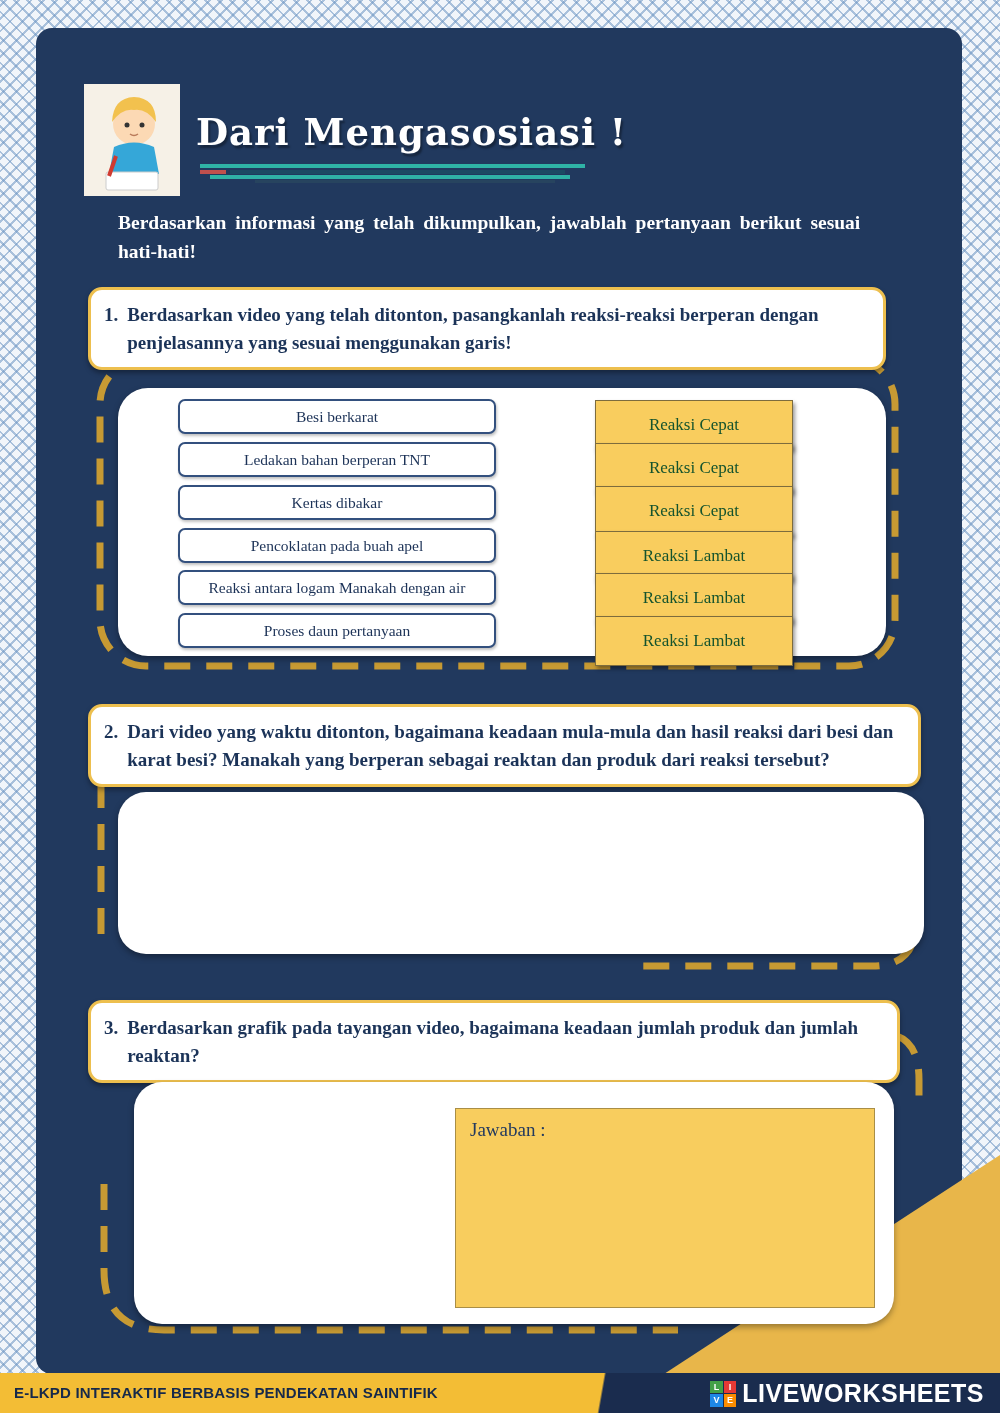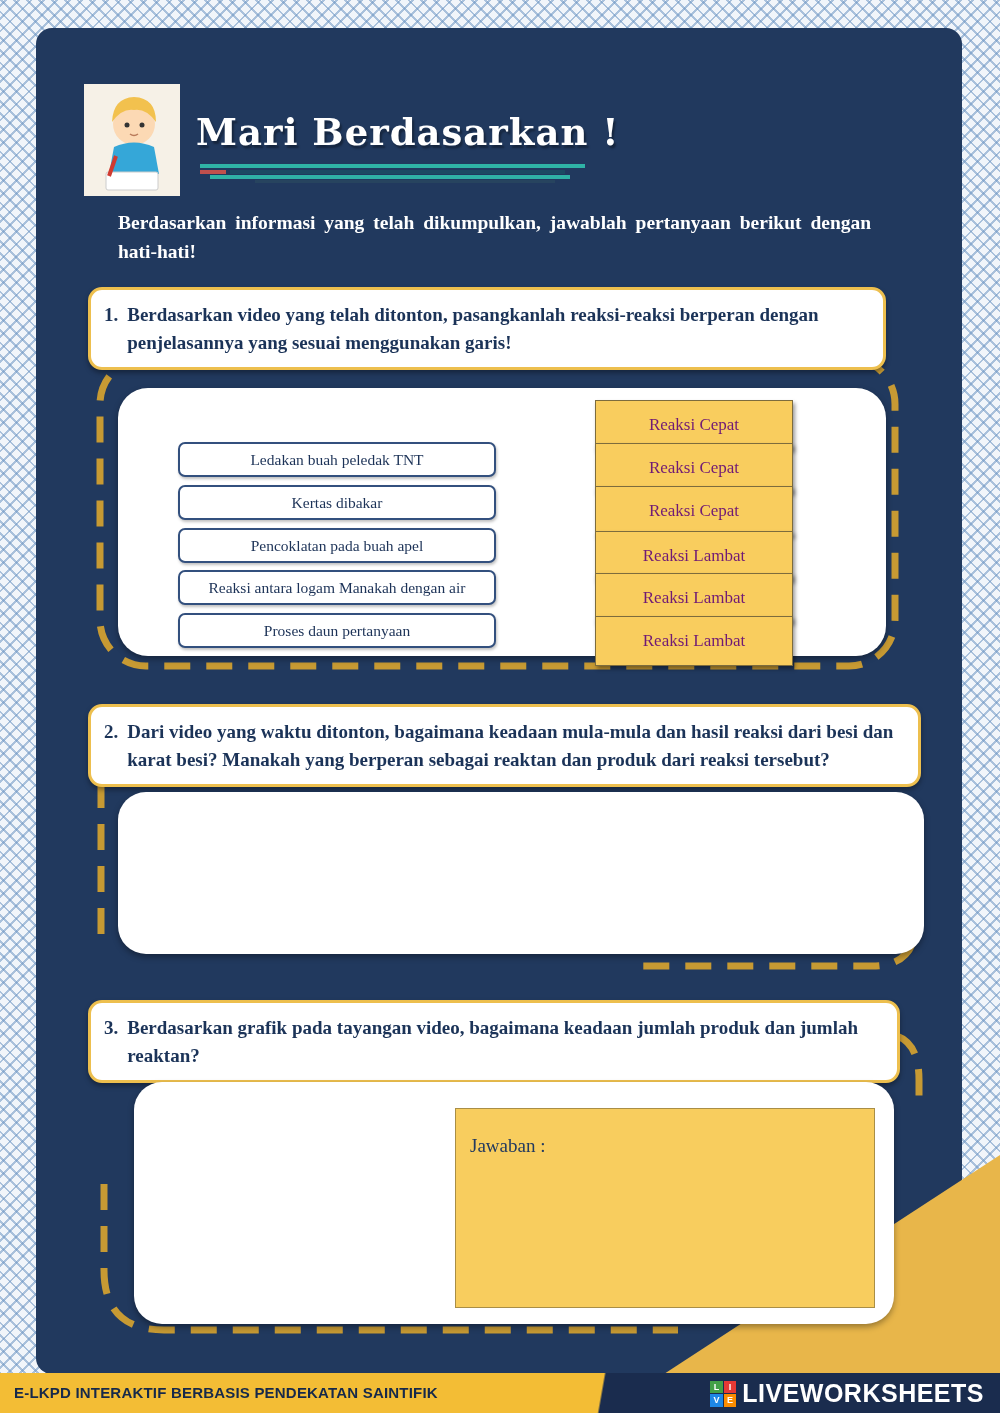--- a/index.html
+++ b/index.html
@@ -44,35 +44,35 @@
   .q3 { left:88px; top:1000px; width:812px; }
 
   .match-panel { position:absolute; left:118px; top:388px; width:768px; height:268px;
     background:#fff; border-radius:30px; box-shadow:0 3px 6px rgba(0,0,0,.35); }
   .litem { position:absolute; left:178px; width:318px; height:35px; background:#fff;
     border:2px solid #33507e; border-radius:7px; display:flex; align-items:center;
     justify-content:center; font:15.5px "Liberation Serif", serif; color:#1c3257;
     box-shadow:1px 2px 3px rgba(0,0,0,.25); cursor:pointer; }
   .ritem { position:absolute; left:595px; width:198px; height:50px; background:#f9cd5e;
     border:1px solid #7d6c3d; display:flex; align-items:center; justify-content:center;
-    font:17px "Liberation Serif", serif; color:#701a75;
+    font:17px "Liberation Serif", serif; color:#14532d;
     box-shadow:2px 3px 4px rgba(0,0,0,.4); cursor:pointer; }
 
   .answer2 { position:absolute; left:118px; top:792px; width:806px; height:162px;
     background:#fff; border-radius:28px; box-shadow:0 3px 6px rgba(0,0,0,.35);
     padding:14px 18px; font:17px "Liberation Serif", serif; color:#1c3257; }
 
   .panel3 { position:absolute; left:134px; top:1082px; width:760px; height:242px;
     background:#fff; border-radius:28px; box-shadow:0 3px 6px rgba(0,0,0,.35); }
   .graph { position:absolute; left:152px; top:1112px; width:254px; height:178px;
     background:#fff; border:1px solid #d8d8d8; }
   .graph svg { display:block; }
   .graph text { font-family:"Liberation Sans", sans-serif; }
   .jawaban { position:absolute; left:455px; top:1108px; width:420px; height:200px;
-    background:#f8cd5e; border:1px solid #a98e46; padding:26px 14px;
+    background:#f8cd5e; border:1px solid #a98e46; padding:10px 14px;
     font:19px "Liberation Serif", serif; color:#233a5f; }
 
   .footer { position:absolute; left:0; top:1373px; width:1000px; height:40px;
     background:linear-gradient(100deg, #f3bd35 0%, #f3bd35 60%, #1a2c4e 60.2%, #1a2c4e 100%);text-align:right; }
   .footer-left { position:absolute; left:14px; top:11px; color:#16294a;
     font:bold 15px "Liberation Sans", sans-serif; letter-spacing:.2px; }
   .brand { position:absolute; right:16px; top:6px; display:flex; align-items:center;
     gap:6px; cursor:pointer; }
   .logo { width:26px; height:26px; display:grid; grid-template-columns:1fr 1fr;
     grid-template-rows:1fr 1fr; gap:1px; }
@@ -105,39 +105,40 @@
       <path d="M28,38 Q29,14 50,13 Q72,14 72,38 Q62,24 50,26 Q38,24 28,38 Z" fill="#f2c14e"></path>
       <circle cx="43" cy="41" r="2.5" fill="#333"></circle>
       <circle cx="58" cy="41" r="2.5" fill="#333"></circle>
       <path d="M46,50 Q50,53 54,50" stroke="#b97a5a" stroke-width="1.5" fill="none"></path>
       <path d="M30,63 Q50,54 70,63 L75,90 H25 Z" fill="#35a7d8"></path>
       <rect x="22" y="88" width="52" height="18" rx="2" fill="#ffffff" stroke="#cccccc"></rect>
       <line x1="32" y1="72" x2="25" y2="92" stroke="#d03b30" stroke-width="4"></line>
     </svg>
   </div>
 
-  <h1 class="title">Mari Berdasarkan !</h1>
+  <h1 class="title">Dari Mengasosiasi !</h1>
   <div class="title-underline">
     <span class="u1"></span>
     <span class="u2"></span>
     <span class="u3"></span>
     <span class="u4"></span>
     <span class="u5"></span>
   </div>
 
-  <p class="instruction">Berdasarkan informasi yang telah dikumpulkan, jawablah pertanyaan berikut dengan hati-hati!</p>
+  <p class="instruction">Berdasarkan informasi yang telah dikumpulkan, jawablah pertanyaan berikut sesuai hati-hati!</p>
 
   <div class="qbox q1">
     <span class="qnum">1.</span>
     <span class="qtext">Berdasarkan video yang telah ditonton, pasangkanlah reaksi-reaksi berperan dengan penjelasannya yang sesuai menggunakan garis!</span>
   </div>
 
   <div class="match-panel"></div>
 
-  <div class="litem" style="top:442px">Ledakan buah peledak TNT</div>
+  <div class="litem" style="top:399px">Besi berkarat</div>
+  <div class="litem" style="top:442px">Ledakan bahan berperan TNT</div>
   <div class="litem" style="top:528px">Pencoklatan pada buah apel</div>
   <div class="litem" style="top:485px">Kertas dibakar</div>
   <div class="litem" style="top:570px">Reaksi antara logam Manakah dengan air</div>
   <div class="litem" style="top:613px">Proses daun pertanyaan</div>
 
   <div class="ritem" style="top:400px">Reaksi Cepat</div>
   <div class="ritem" style="top:443px">Reaksi Cepat</div>
   <div class="ritem" style="top:486px">Reaksi Cepat</div>
   <div class="ritem" style="top:531px">Reaksi Lambat</div>
   <div class="ritem" style="top:573px">Reaksi Lambat</div>

